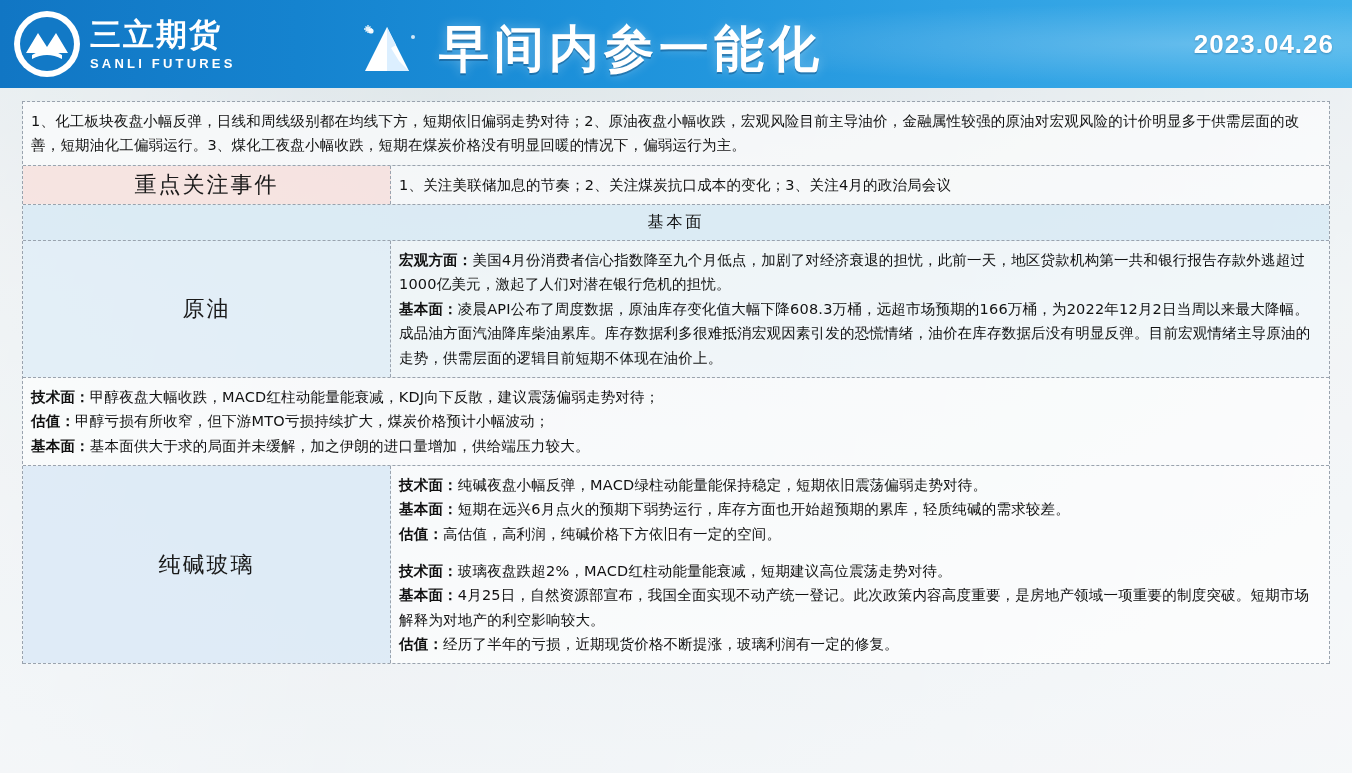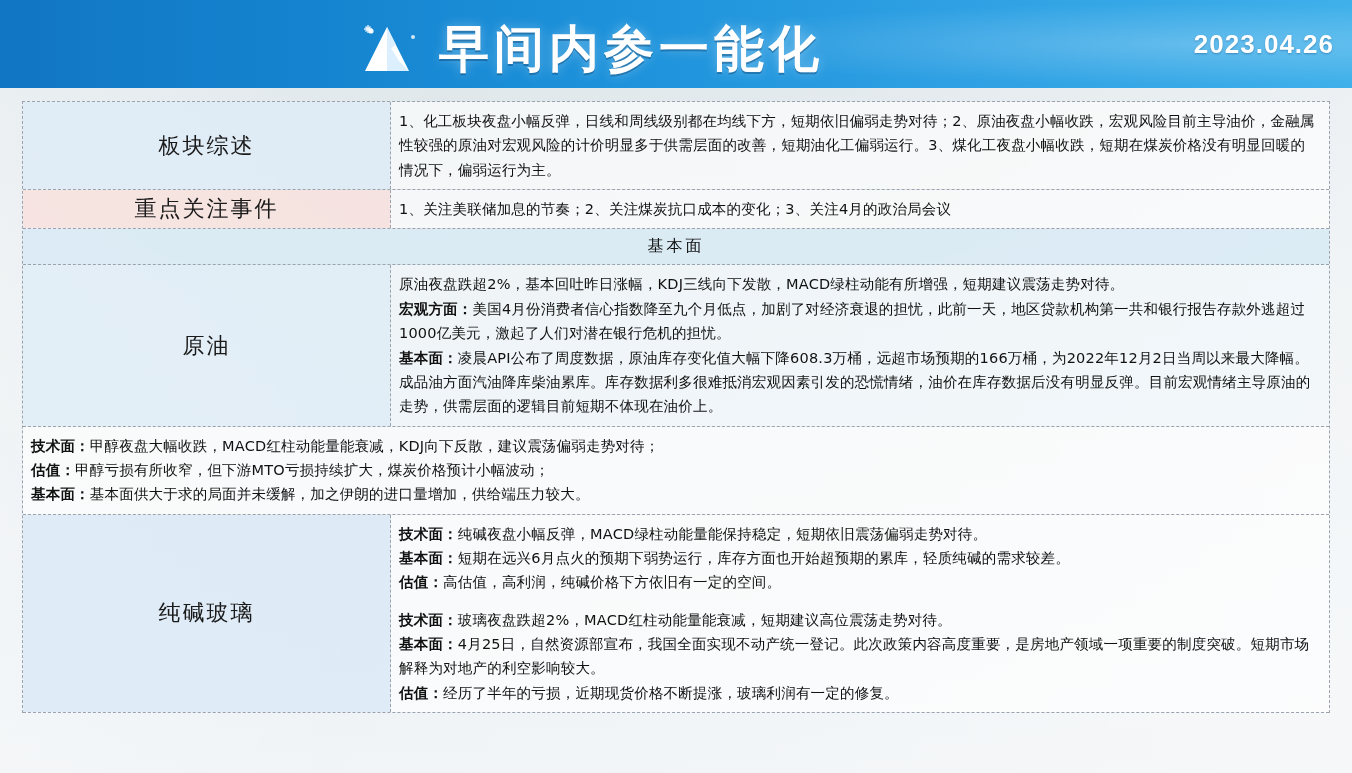--- a/index.html
+++ b/index.html
@@ -181,61 +181,72 @@
   .body-white   { background: rgba(255,255,255,0.62); }
   .body-tintblue{ background: rgba(242,248,252,0.62); }
 </style>
 </head>
 <body>
 
 <div id="page">
 
   <div id="header">
 
+    <div class="logo-wrap">
+      <div class="logo-mark">
+        <svg width="58" height="58" viewBox="0 0 58 58" aria-hidden="true">
+          <circle cx="29" cy="29" r="27" fill="#1279c6"></circle>
+          <path d="M8 38 L20 18 L29 32 L38 18 L50 38 Z" fill="#ffffff"></path>
+          <path d="M14 40 Q29 31 44 40 L44 44 Q29 36 14 44 Z" fill="#ffffff"></path>
+        </svg>
+      </div>
+      <div class="logo-text">
+        <div class="logo-cn">三立期货</div>
+        <div class="logo-en">SANLI  FUTURES</div>
+      </div>
+    </div>
 
     <div class="header-center">
       <div class="title-badge">
         <svg width="72" height="64" viewBox="0 0 72 64" aria-hidden="true">
           <path d="M10 54 L32 10 L54 54 Z" fill="#ffffff"></path>
           <path d="M32 10 L41 28 L36 31 L44 44 L54 54 L32 54 Z" fill="#dcefff"></path>
           <circle cx="16" cy="14" r="2.6" fill="#ffffff" opacity="0.95"></circle>
           <circle cx="58" cy="20" r="2" fill="#ffffff" opacity="0.8"></circle>
           <path d="M13 8 l0 8 M9 12 l8 0 M10.5 9.5 l5 5 M15.5 9.5 l-5 5" stroke="#ffffff" stroke-width="1.4" opacity="0.9"></path>
         </svg>
       </div>
       <div class="title-main">早间内参一能化</div>
     </div>
 
     <div class="header-date">2023.04.26</div>
   </div>
 
   <div id="table">
 
     <div class="row">
-      <div class="cell-label tint-blue">板块综述</div>
       <div class="cell-body body-white">
         <p>1、化工板块夜盘小幅反弹，日线和周线级别都在均线下方，短期依旧偏弱走势对待；2、原油夜盘小幅收跌，宏观风险目前主导油价，金融属性较强的原油对宏观风险的计价明显多于供需层面的改善，短期油化工偏弱运行。3、煤化工夜盘小幅收跌，短期在煤炭价格没有明显回暖的情况下，偏弱运行为主。</p>
       </div>
     </div>
 
     <div class="row">
       <div class="cell-label tint-pink">重点关注事件</div>
       <div class="cell-body body-white">
         <p>1、关注美联储加息的节奏；2、关注煤炭抗口成本的变化；3、关注4月的政治局会议</p>
       </div>
     </div>
 
     <div class="row tint-band">
       <div class="full-title">基本面</div>
     </div>
 
     <div class="row">
       <div class="cell-label tint-blue2">原油</div>
       <div class="cell-body body-tintblue">
-        <p><span>原油夜盘跌超2%，基本回吐昨日涨幅，KDJ三线向下发散，MACD绿柱动能有所增强，短期建议震荡走势对待。</span></p>
         <p><span class="lead">宏观方面：</span><span>美国4月份消费者信心指数降至九个月低点，加剧了对经济衰退的担忧，此前一天，地区贷款机构第一共和银行报告存款外逃超过1000亿美元，激起了人们对潜在银行危机的担忧。</span></p>
         <p><span class="lead">基本面：</span><span>凌晨API公布了周度数据，原油库存变化值大幅下降608.3万桶，远超市场预期的166万桶，为2022年12月2日当周以来最大降幅。成品油方面汽油降库柴油累库。库存数据利多很难抵消宏观因素引发的恐慌情绪，油价在库存数据后没有明显反弹。目前宏观情绪主导原油的走势，供需层面的逻辑目前短期不体现在油价上。</span></p>
       </div>
     </div>
 
     <div class="row">
       <div class="cell-body body-white">
         <p><span class="lead">技术面：</span><span>甲醇夜盘大幅收跌，MACD红柱动能量能衰减，KDJ向下反散，建议震荡偏弱走势对待；</span></p>
         <p><span class="lead">估值：</span><span>甲醇亏损有所收窄，但下游MTO亏损持续扩大，煤炭价格预计小幅波动；</span></p>
         <p><span class="lead">基本面：</span><span>基本面供大于求的局面并未缓解，加之伊朗的进口量增加，供给端压力较大。</span></p>

